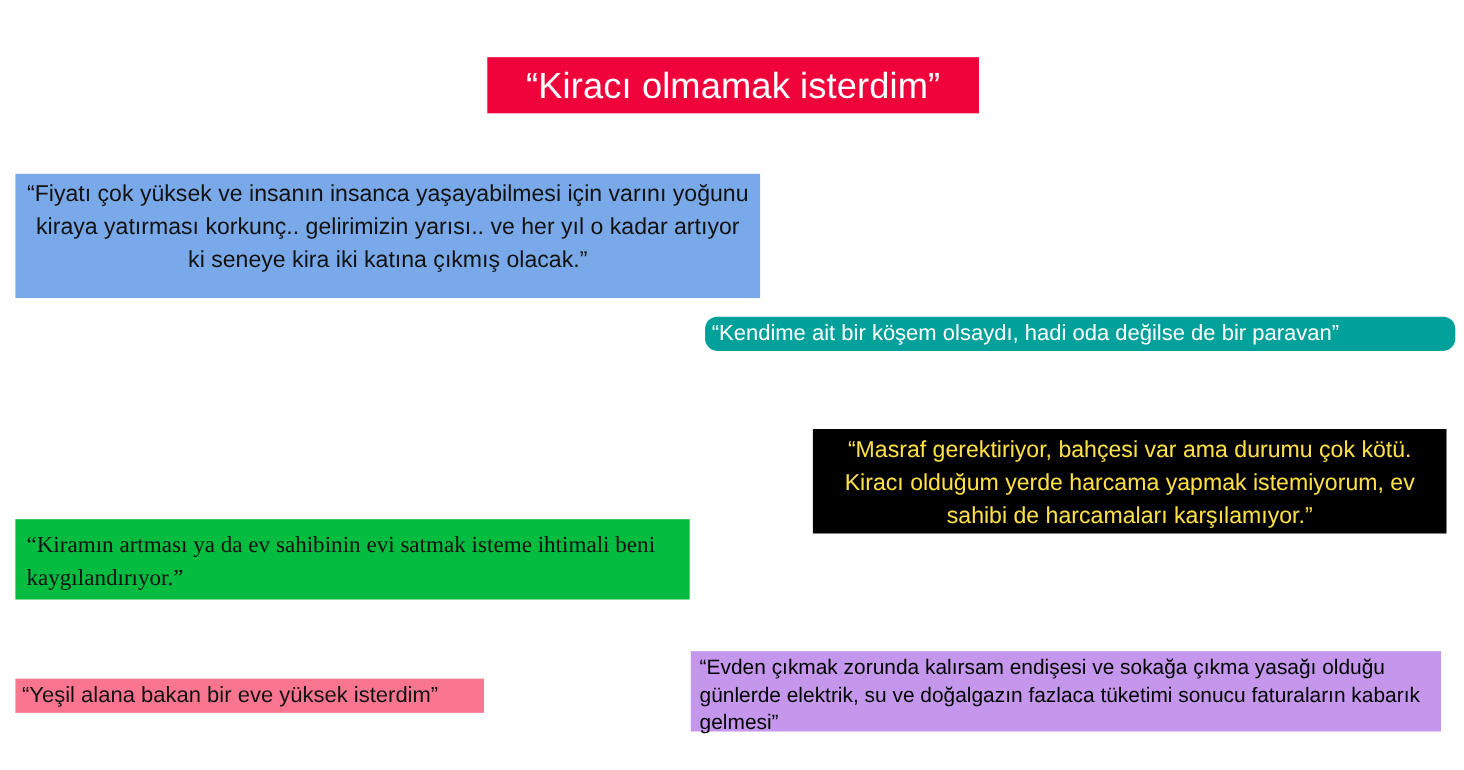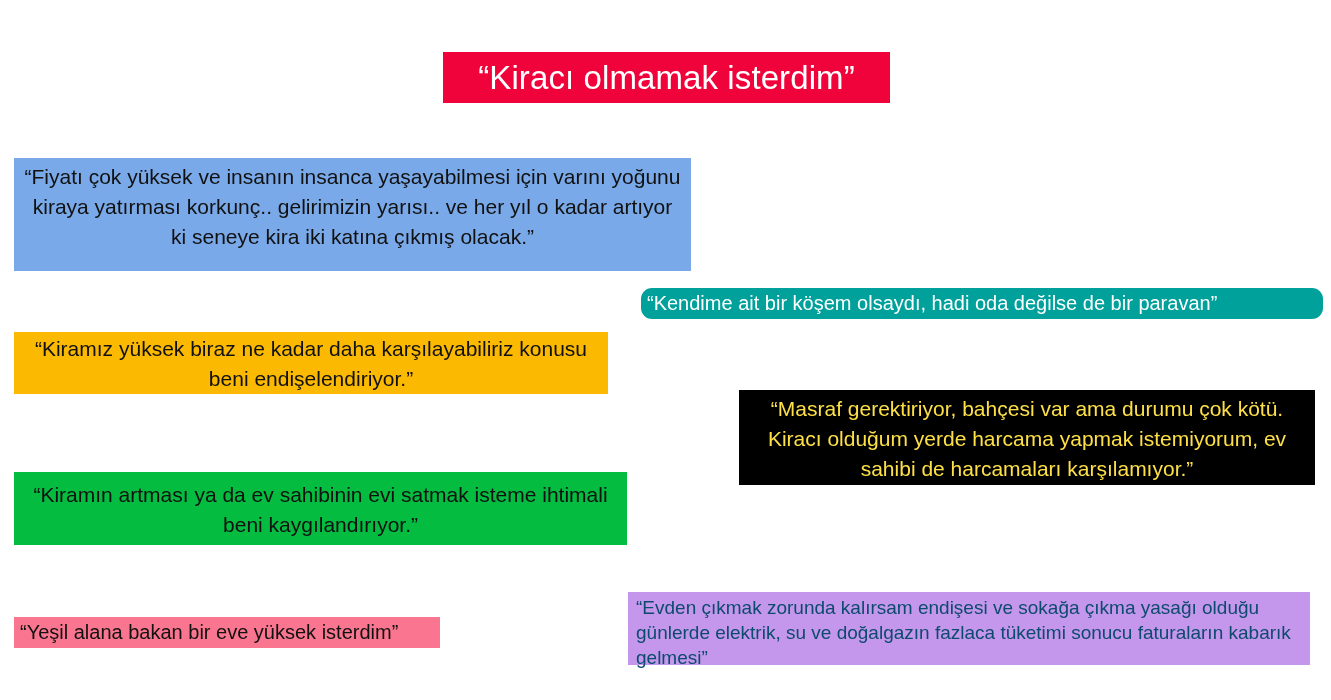--- a/index.html
+++ b/index.html
@@ -101,22 +101,22 @@
   
   #quote-green {
     left: 14px;
     top: 472px;
     width: 613px;
     height: 73px;
     background: #04BC3F;
     color: #111111;
     font-size: 21px;
     line-height: 30px;
-    text-align: center;
     padding: 8px 10px 0 10px;
+    font-family: Liberation Serif, serif;
   }
 
   
   #quote-pink {
     left: 14px;
     top: 617px;
     width: 426px;
     height: 31px;
     background: #FA7690;
     color: #111111;
@@ -144,23 +144,22 @@
 <body>
 
 <div class="slide" style="background: rgb(255, 255, 255);">
 
   <div class="quote-box" id="title-box" style="background: rgb(240, 2, 58); color: rgb(255, 255, 255);">“Kiracı olmamak isterdim”</div>
 
   <div class="quote-box" id="quote-blue" style="background: rgb(121, 169, 232); color: rgb(17, 17, 17);">“Fiyatı çok yüksek ve insanın insanca yaşayabilmesi için varını yoğunu kiraya yatırması korkunç.. gelirimizin yarısı.. ve her yıl o kadar artıyor ki seneye kira iki katına çıkmış olacak.”</div>
 
   <div class="quote-box" id="quote-teal" style="background: rgb(0, 160, 155); color: rgb(255, 255, 255); border-radius: 11px;">“Kendime ait bir köşem olsaydı, hadi oda değilse de bir paravan”</div>
 
-  <div class="quote-box" id="quote-yellow" style="background: rgb(251, 185, 1); color: rgb(17, 17, 17);">“Kiramız yüksek biraz ne kadar daha karşılayabiliriz konusu beni endişelendiriyor.”</div>
 
   <div class="quote-box" id="quote-black" style="background: rgb(0, 0, 0); color: #fde047;">“Masraf gerektiriyor, bahçesi var ama durumu çok kötü. Kiracı olduğum yerde harcama yapmak istemiyorum, ev sahibi de harcamaları karşılamıyor.”</div>
 
   <div class="quote-box" id="quote-green" style="background: rgb(4, 188, 63); color: rgb(17, 17, 17);">“Kiramın artması ya da ev sahibinin evi satmak isteme ihtimali beni kaygılandırıyor.”</div>
 
   <div class="quote-box" id="quote-pink" style="background: rgb(250, 118, 144); color: rgb(17, 17, 17);">“Yeşil alana bakan bir eve yüksek isterdim”</div>
 
-  <div class="quote-box" id="quote-purple" style="background: rgb(196, 151, 236); color: #0c4a6e;">“Evden çıkmak zorunda kalırsam endişesi ve sokağa çıkma yasağı olduğu günlerde elektrik, su ve doğalgazın fazlaca tüketimi sonucu faturaların kabarık gelmesi”</div>
+  <div class="quote-box" id="quote-purple" style="background: rgb(196, 151, 236); color: #000000;">“Evden çıkmak zorunda kalırsam endişesi ve sokağa çıkma yasağı olduğu günlerde elektrik, su ve doğalgazın fazlaca tüketimi sonucu faturaların kabarık gelmesi”</div>
 
 </div>
 
 </body></html>

